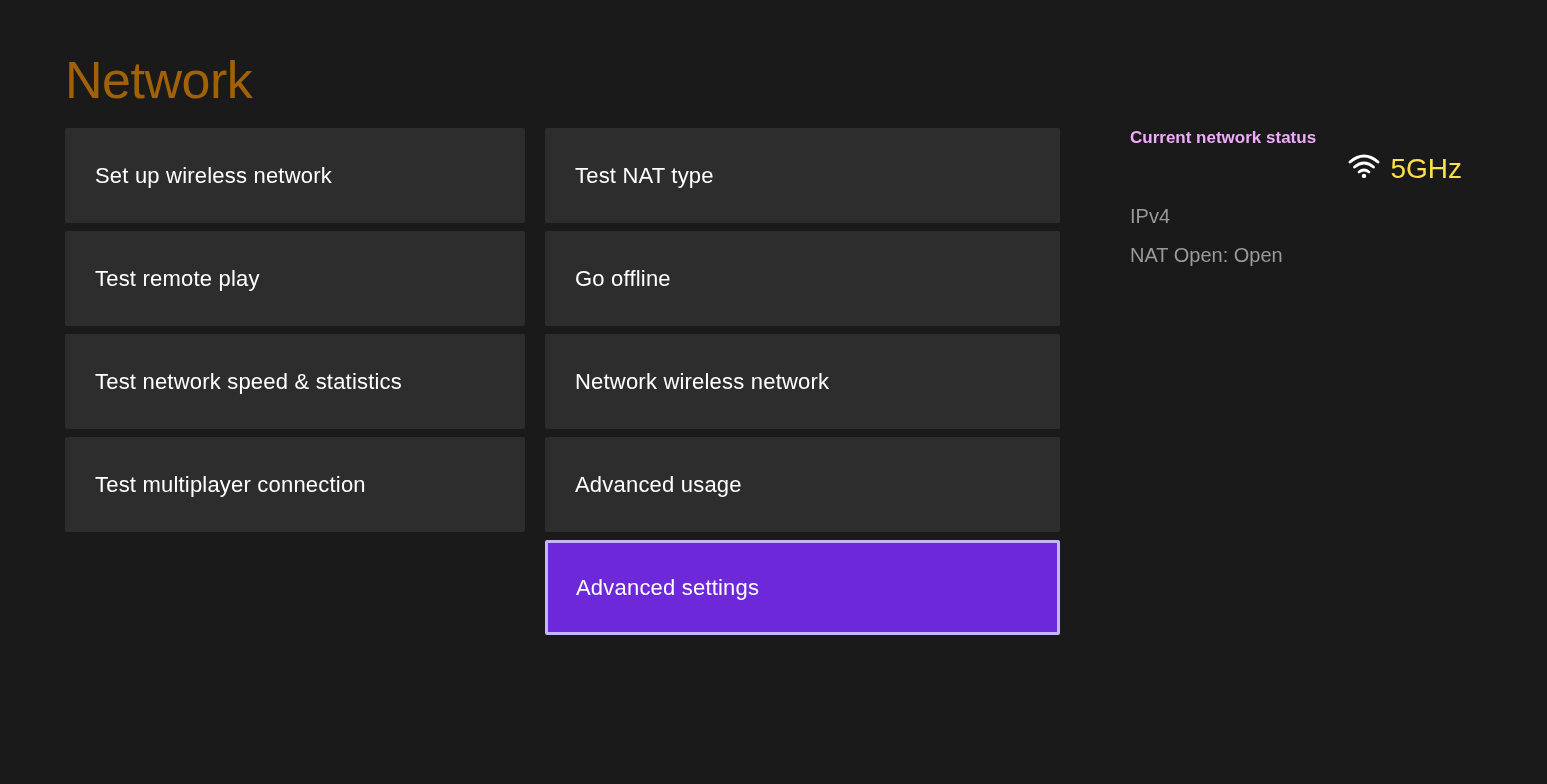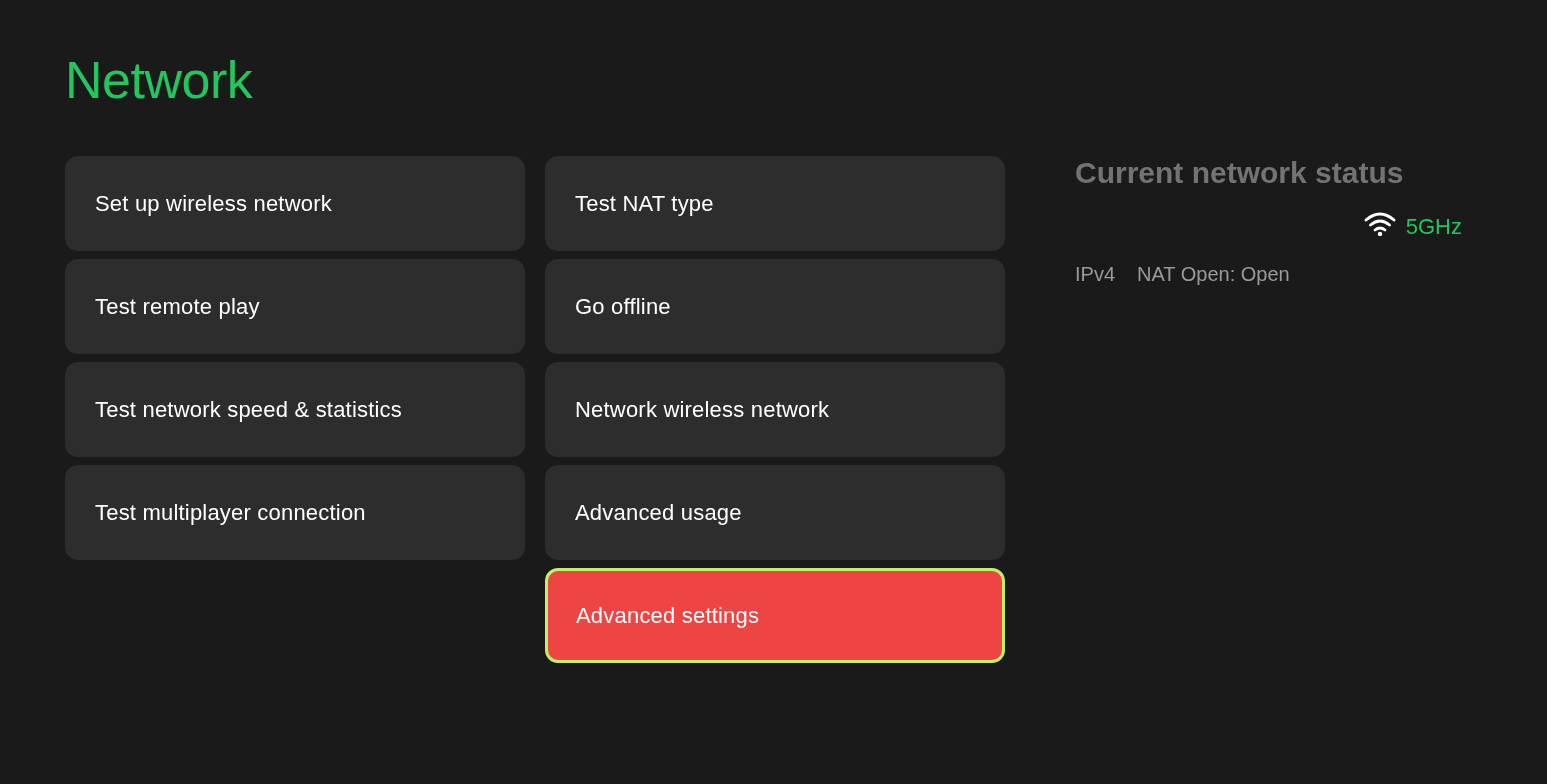--- a/index.html
+++ b/index.html
@@ -20,22 +20,22 @@
     .page-container {
       padding: 50px 65px 40px 65px;
       display: flex;
       flex-direction: column;
       height: 100%;
     }
 
     .page-title {
       font-size: 52px;
       font-weight: 300;
-      color: #22c55e;
-      margin-bottom: 46px;
+      color: #a16207;
+      margin-bottom: 18px;
       letter-spacing: -0.5px;
     }
 
     .content-area {
       display: flex;
       flex-direction: row;
       gap: 0;
       flex: 1;
     }
 
@@ -44,80 +44,80 @@
       flex-direction: column;
       gap: 8px;
       width: 460px;
       margin-right: 20px;
     }
 
     .right-column {
       display: flex;
       flex-direction: column;
       gap: 8px;
-      width: 460px;
+      width: 515px;
       margin-right: 50px;
     }
 
     .menu-item {
       background-color: #2d2d2d;
       border: 2px solid transparent;
-      border-radius: 13px;
+      border-radius: 2px;
       padding: 0 28px;
       height: 95px;
       display: flex;
       align-items: center;
       cursor: pointer;
       font-size: 22px;
       font-weight: 400;
       color: #ffffff;
       letter-spacing: 0.2px;
     }
 
     .menu-item.selected {
-      border: 3px solid #bef264;
-      background-color: #ef4444;
+      border: 3px solid #c4b5fd;
+      background-color: #6d28d9;
     }
 
     .status-panel {
       flex: 1;
       padding: 0 20px;
     }
 
     .status-title {
-      font-size: 30px;
+      font-size: 17px;
       font-weight: 700;
-      color: #737373;
-      margin-bottom: 20px;
+      color: #f0abfc;
+      margin-bottom: 4px;
     }
 
     .wifi-row {
       display: flex;
       align-items: center;
       justify-content: flex-end;
       margin-bottom: 20px;
       gap: 10px;
     }
 
     .wifi-icon {
       display: inline-block;
       font-size: 26px;
       color: #ffffff;
     }
 
     .wifi-band {
-      font-size: 22px;
-      color: #22c55e;
+      font-size: 28px;
+      color: #fde047;
       font-weight: 400;
     }
 
     .status-details {
       display: flex;
-      flex-direction: row;
-      gap: 22px;
+      flex-direction: column;
+      gap: 16px;
       margin-bottom: 20px;
     }
 
     .status-detail-item {
       font-size: 20px;
       color: #9a9a9a;
     }
 
     .status-services {
       font-size: 20px;

